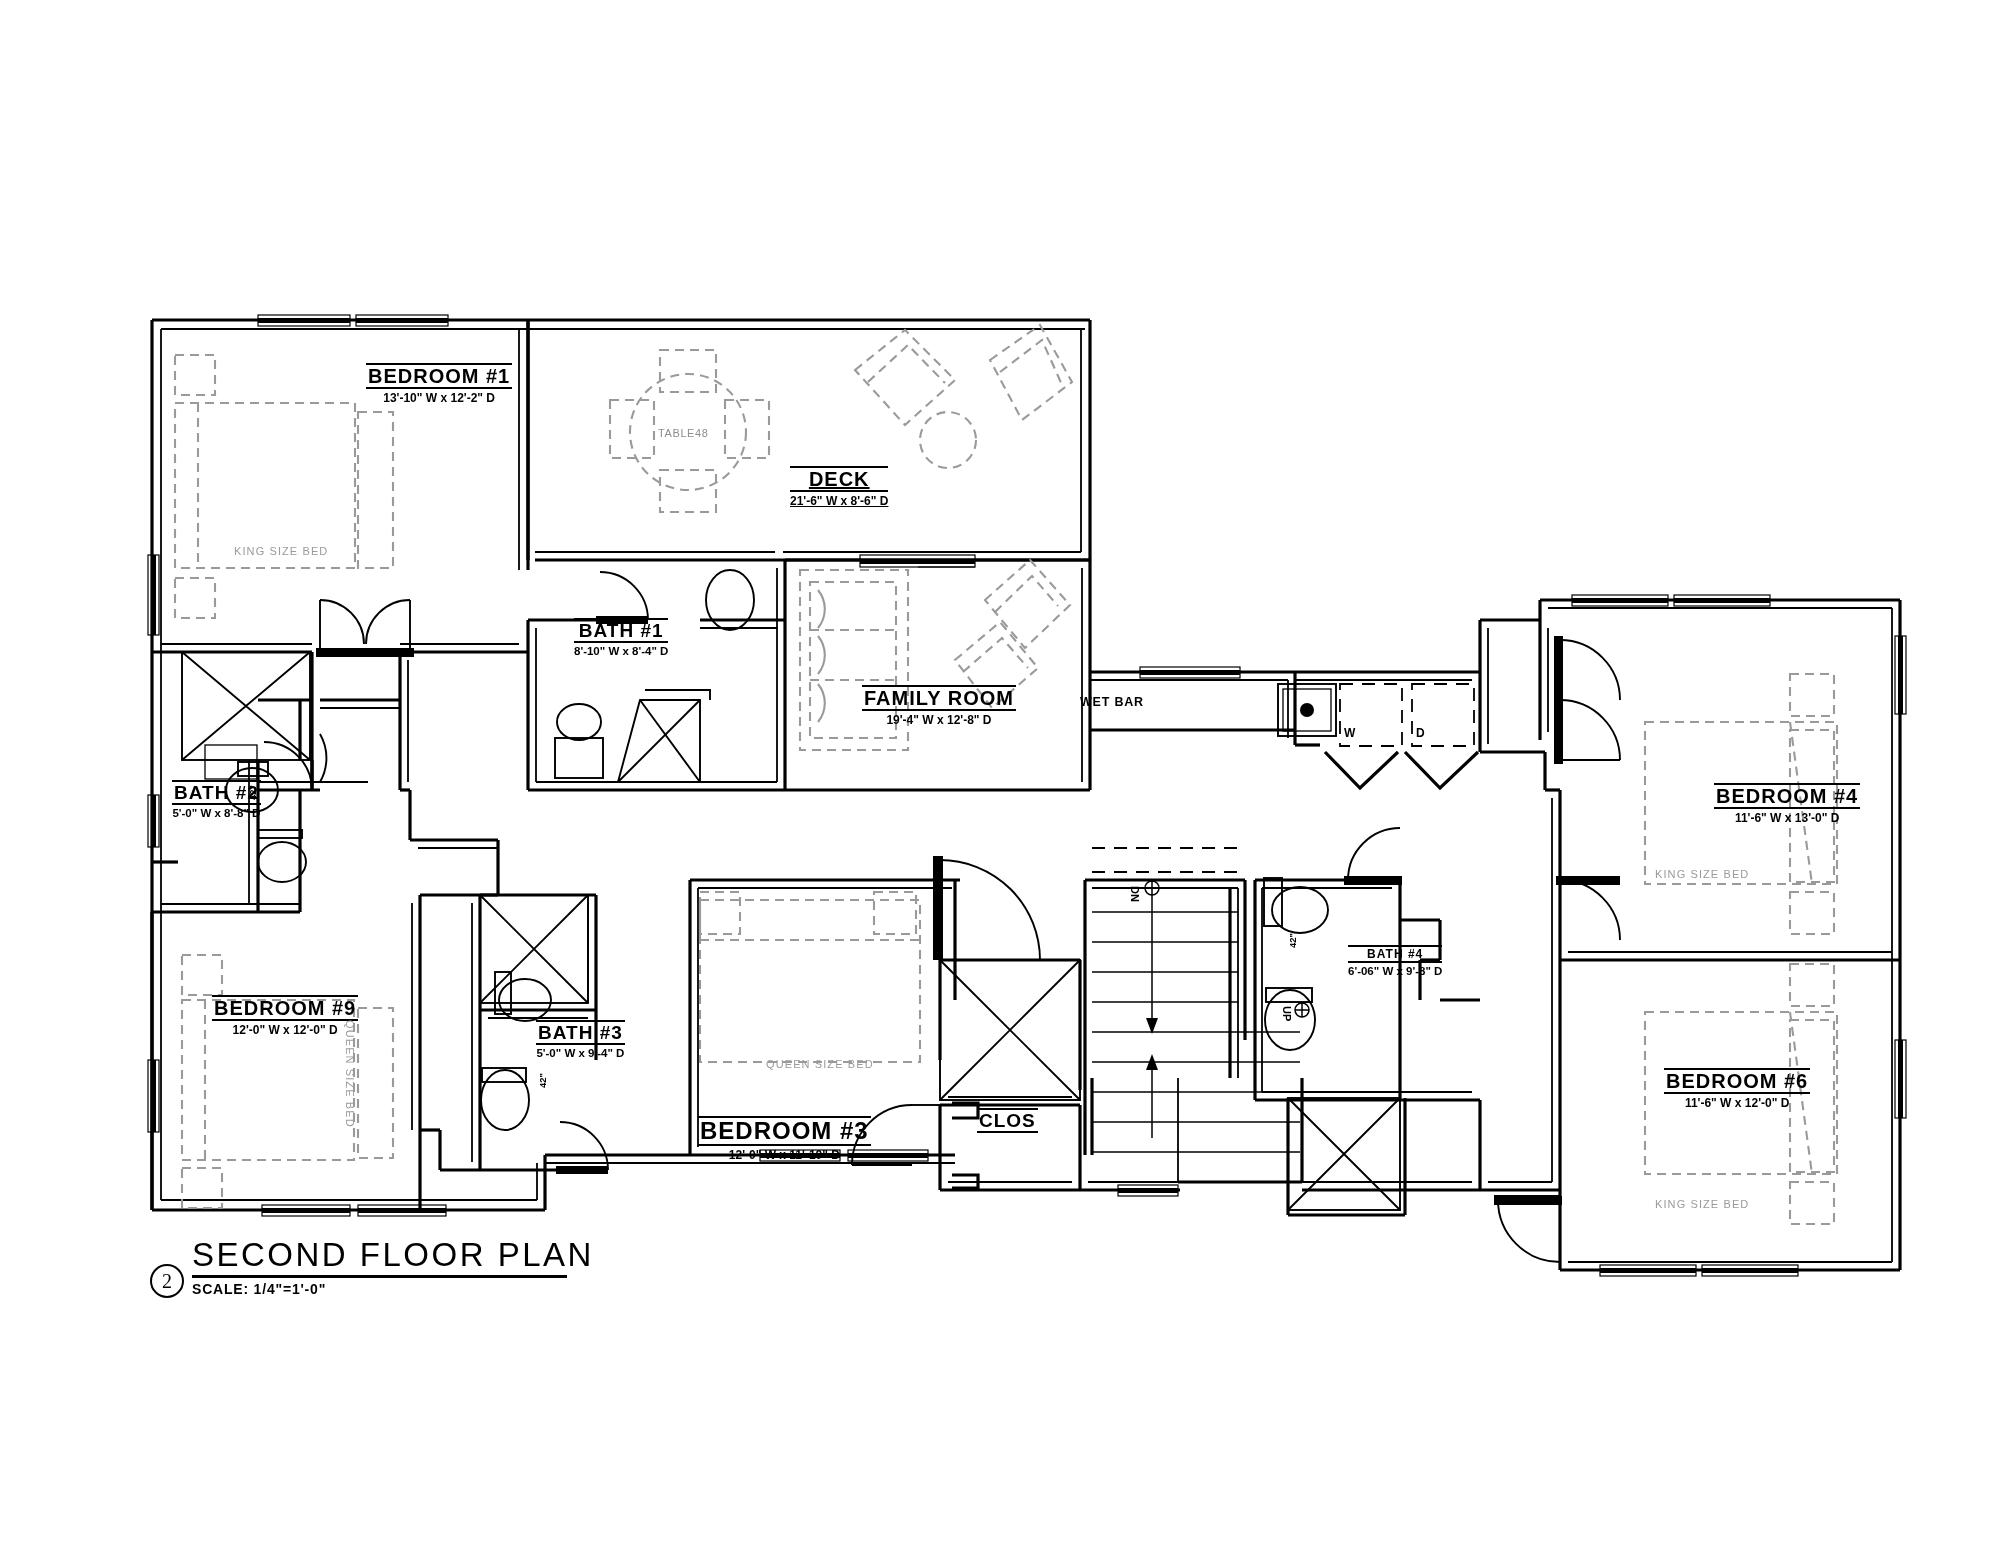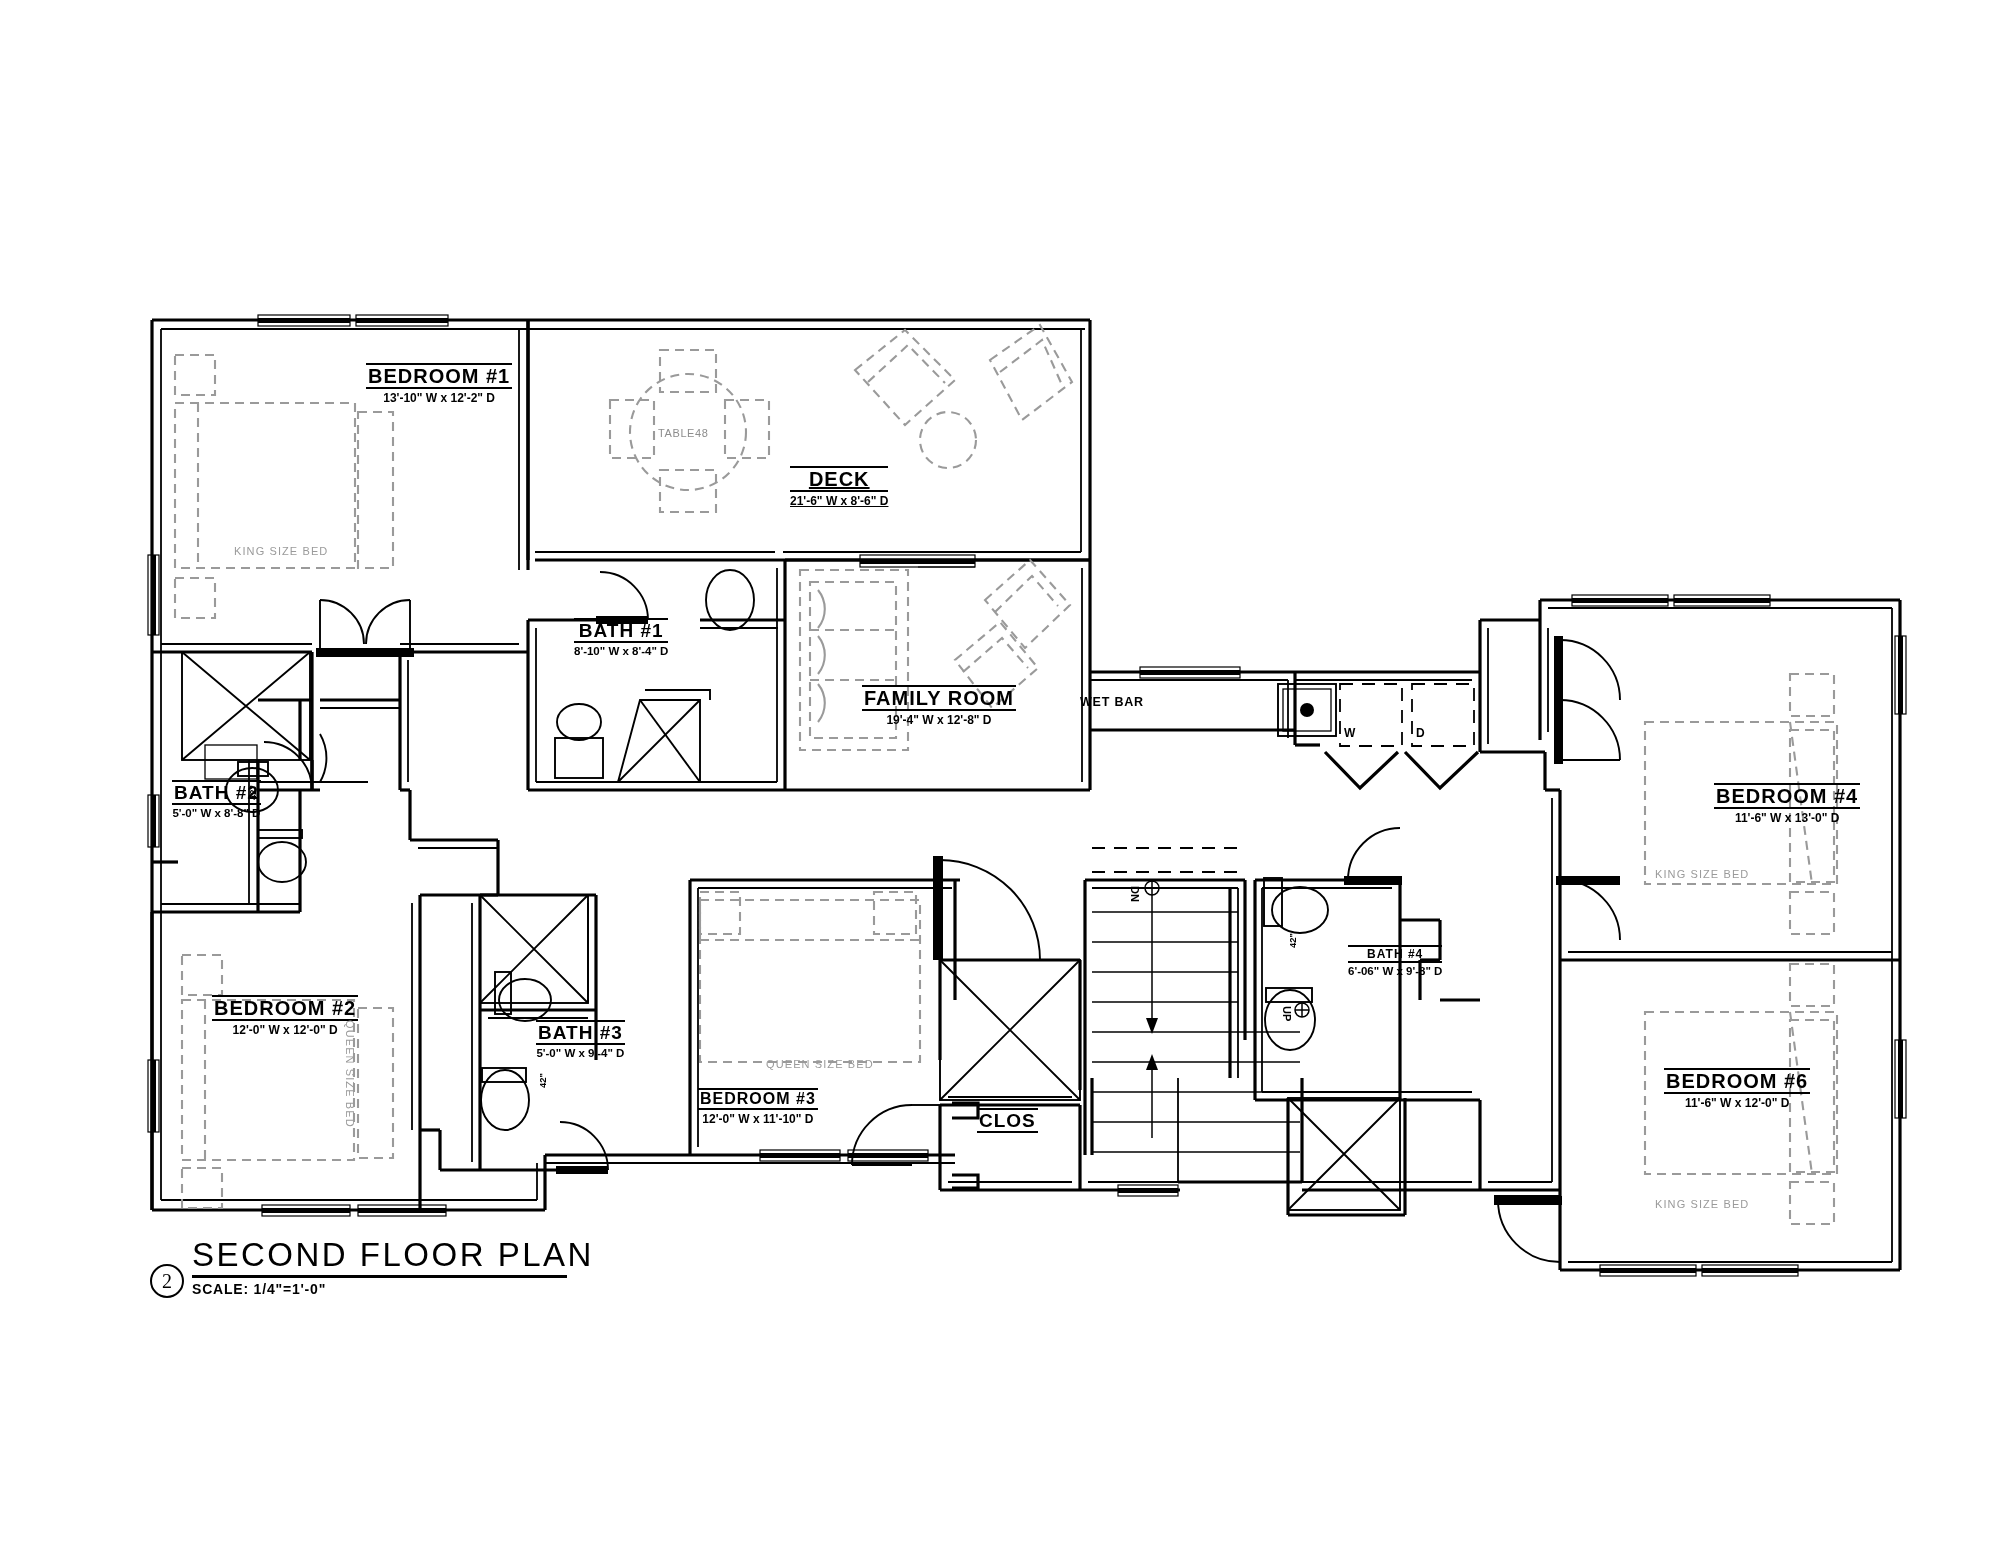--- a/index.html
+++ b/index.html
@@ -588,33 +588,33 @@
 <div class="lbl tiny" style="left:1344px;top:726px;font-size:12px;">W</div>
 <div class="lbl tiny" style="left:1416px;top:726px;font-size:12px;">D</div>
 
 <div class="lbl" style="left:172px;top:780px;">
   <div class="rm-name ul2" style="font-size:19px;text-align:center;">BATH #2</div>
   <div class="rm-dim" style="font-size:11.5px;margin-top:2px;">5'-0" W x 8'-8" D</div>
 </div>
 <div class="lbl tiny" style="left:247px;top:800px;font-size:9.5px;transform:rotate(-90deg);transform-origin:0 0;">42"</div>
 
 <div class="lbl" style="left:212px;top:995px;">
-  <div class="rm-name ul2" style="font-size:20px;text-align:center;">BEDROOM #2</div>
+  <div class="rm-name ul2" style="font-size:20px;text-align:center;">BEDROOM #9</div>
   <div class="rm-dim" style="font-size:12px;margin-top:2px;">12'-0" W x 12'-0" D</div>
 </div>
 <div class="lbl bedlbl" style="left:356px;top:1020px;transform:rotate(90deg);transform-origin:0 0;">QUEEN SIZE BED</div>
 
 <div class="lbl" style="left:536px;top:1020px;">
   <div class="rm-name ul2" style="font-size:19px;text-align:center;">BATH #3</div>
   <div class="rm-dim" style="font-size:11.5px;margin-top:2px;">5'-0" W x 9'-4" D</div>
 </div>
 <div class="lbl tiny" style="left:537px;top:1088px;font-size:9.5px;transform:rotate(-90deg);transform-origin:0 0;">42"</div>
 
 <div class="lbl" style="left:698px;top:1088px;">
-  <div class="rm-name ul2" style="font-size:16px;text-align:center;">BEDROOM #3</div>
+  <div class="rm-name ul2" style="font-size:24px;text-align:center;margin-top:28px;">BEDROOM #3</div>
   <div class="rm-dim" style="font-size:12px;margin-top:2px;">12'-0" W x 11'-10" D</div>
 </div>
 <div class="lbl bedlbl" style="left:766px;top:1058px;">QUEEN SIZE BED</div>
 
 <div class="lbl" style="left:977px;top:1108px;">
   <div class="rm-name ul2" style="font-size:19px;text-align:center;">CLOS</div>
 </div>
 
 <div class="lbl tiny" style="left:1141px;top:886px;font-size:11px;transform:rotate(90deg);transform-origin:0 0;">DN</div>
 <div class="lbl tiny" style="left:1293px;top:1006px;font-size:11px;transform:rotate(90deg);transform-origin:0 0;">UP</div>

